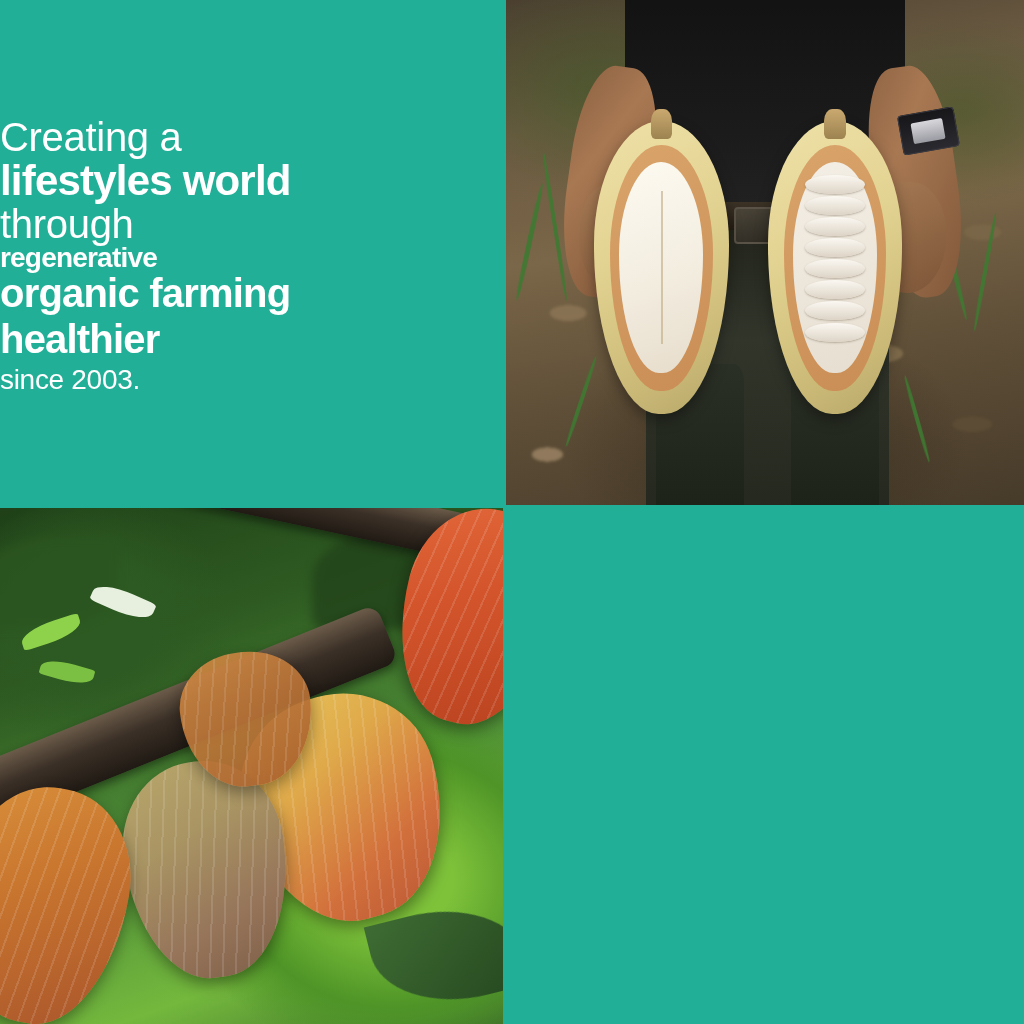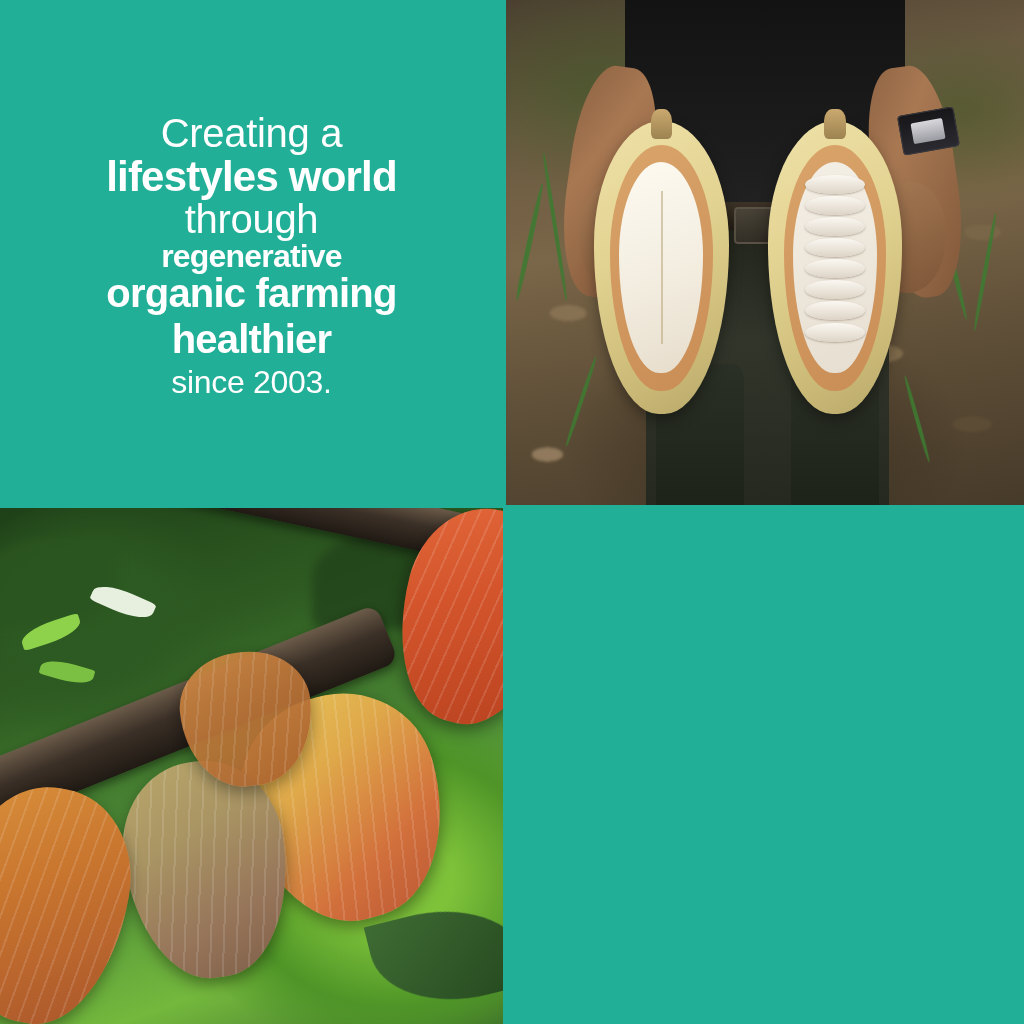--- a/index.html
+++ b/index.html
@@ -15,35 +15,35 @@
   
   .q{position:absolute;overflow:hidden;}
   .q-tl{left:0;top:0;width:503px;height:505px;background:#22AF97;}
   .q-tr{left:506px;top:0;width:518px;height:505px;}
   .q-bl{left:0;top:508px;width:503px;height:516px;}
   .q-br{left:506px;top:508px;width:518px;height:516px;background:#22AF97;}
 
   
   .headline{
     position:absolute;left:0;top:0;width:503px;height:505px;
-    display:flex;flex-direction:column;align-items:center;justify-content:center;
+    display:flex;flex-direction:column;align-items:flex-start;justify-content:center;
     color:#ffffff;text-align:center;
     padding-top:6px;box-sizing:border-box;
   }
   .hl-line{display:block;line-height:1.02;letter-spacing:-0.3px;white-space:nowrap;}
   .hl-light{font-weight:300;font-size:40px;}
   .hl-bold{font-weight:800;font-size:41px;letter-spacing:-0.8px;}
   .hl-l1{font-size:40px;margin-bottom:2px;}
   .hl-l2{font-size:42px;margin-bottom:1px;}
   .hl-l3{font-size:40px;margin-bottom:0;}
-  .hl-l4{font-size:32px;margin-bottom:0px;}
+  .hl-l4{font-size:28px;margin-bottom:0px;}
   .hl-l5{font-size:40px;margin-bottom:5px;}
   .hl-l6{font-size:41px;margin-bottom:0px;}
   .hl-l7{font-size:40px;margin-bottom:2px;}
-  .hl-l8{font-size:32px;margin-top:4px;}
+  .hl-l8{font-size:28px;margin-top:4px;}
 
   
   .photo-hands{position:absolute;inset:0;
     background:
       radial-gradient(ellipse 50% 35% at 18% 18%, rgba(60,90,35,.55), transparent 60%),
       radial-gradient(ellipse 45% 30% at 88% 22%, rgba(55,85,30,.45), transparent 62%),
       radial-gradient(ellipse 60% 40% at 50% 88%, rgba(40,30,18,.55), transparent 65%),
       linear-gradient(170deg,#4b4030 0%,#6b5a42 22%,#7a6648 45%,#5f4f38 70%,#463a29 100%);
   }
   

